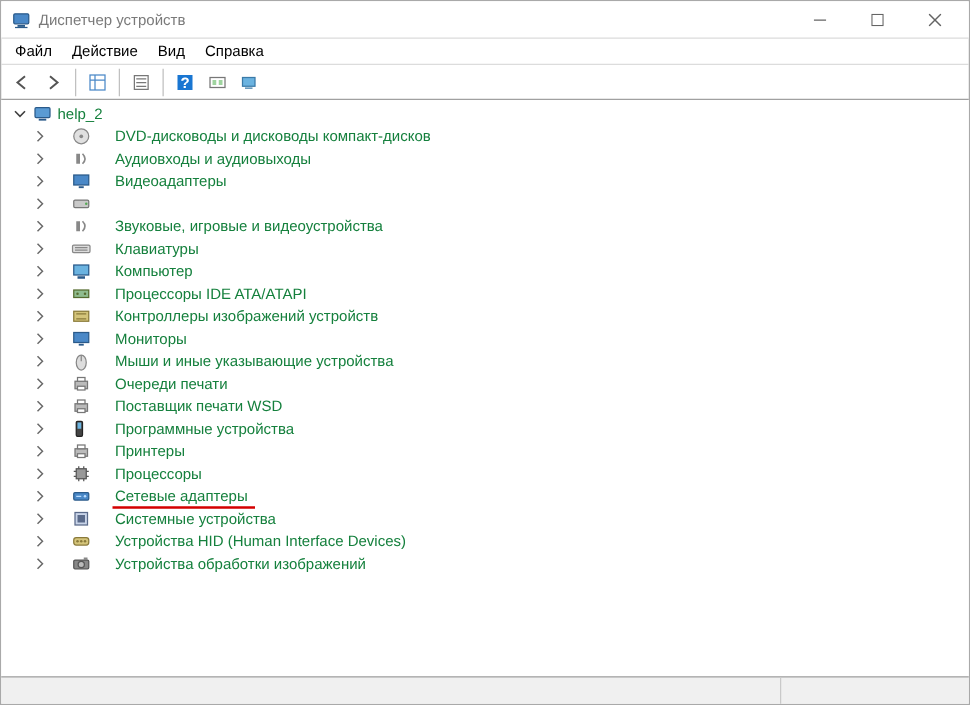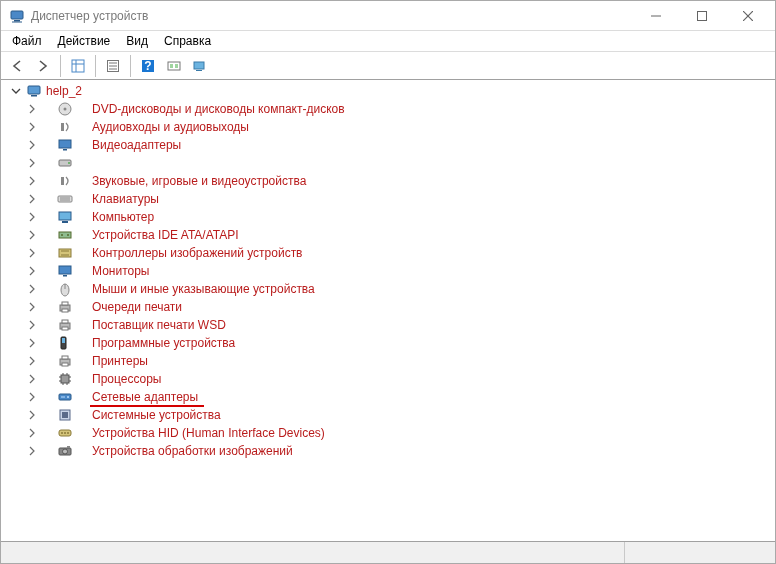--- a/index.html
+++ b/index.html
@@ -14,21 +14,21 @@
   .menubar { height:21px; display:flex; align-items:center; gap:2px; padding:0 4px; border-bottom:1px solid #dcdcdc;}
   .menubar .menu-item { padding:2px 7px; color:#000;}
   .toolbar { height:28px; display:flex; align-items:center; gap:2px; padding:0 4px; border-bottom:1px solid #a0a0a0;}
   .toolbar .tool { width:24px; height:24px; display:flex; align-items:center; justify-content:center; border:1px solid transparent;}
   .toolbar .sep { width:1px; height:22px; background:#c0c0c0; margin:0 3px;}
   .content { flex:1; overflow:auto; background:#fff; padding:2px 0 0 4px;}
   .tree-row { display:flex; align-items:center; height:18px; padding:1px 0; white-space:nowrap;}
   .tree-row .expander { width:14px; height:14px; display:flex; align-items:center; justify-content:center; color:#6b6b6b; margin-right:1px;}
   .tree-row .expander svg{display:block;}
   .tree-row .device-icon { width:16px; height:16px; margin:0 4px 0 2px; display:inline-flex; align-items:center; justify-content:center;}
-  .tree-row .label { color:#b91c1c; position:relative; padding-bottom:1px;}
+  .tree-row .label { color:#15803d; position:relative; padding-bottom:1px;}
   .tree-row.highlight .label::after{
     content:""; position:absolute; left:-2px; right:-6px; bottom:-2px; height:2px; background:#d40000;
   }
   .indent-root { padding-left:4px;}
   .indent-cat { padding-left:20px;gap:15px;}
   .statusbar { height:22px; border-top:1px solid #a0a0a0; background:#f0f0f0; display:flex;}
   .statusbar .cell { flex:1; border-right:1px solid #c9c9c9; height:100%;}
   .statusbar .cell:last-child{border-right:none; flex:0 0 150px;}
   svg { display:block; }
 </style>
@@ -234,21 +234,21 @@
           <span class="expander">
             <svg width="10" height="10">
               <path d="M3 1 L7 5 L3 9" fill="none" stroke="#6b6b6b" stroke-width="1.2"></path>
             </svg>
           </span>
           <span class="device-icon">
             <svg width="16" height="16">
               <use href="#ic-ide"></use>
             </svg>
           </span>
-          <span class="label">Устройства IDE ATA/ATAPI</span>
+          <span class="label">Процессоры IDE ATA/ATAPI</span>
         </div>
         <div class="tree-row indent-cat">
           <span class="expander">
             <svg width="10" height="10">
               <path d="M3 1 L7 5 L3 9" fill="none" stroke="#6b6b6b" stroke-width="1.2"></path>
             </svg>
           </span>
           <span class="device-icon">
             <svg width="16" height="16">
               <use href="#ic-storagectl"></use>

